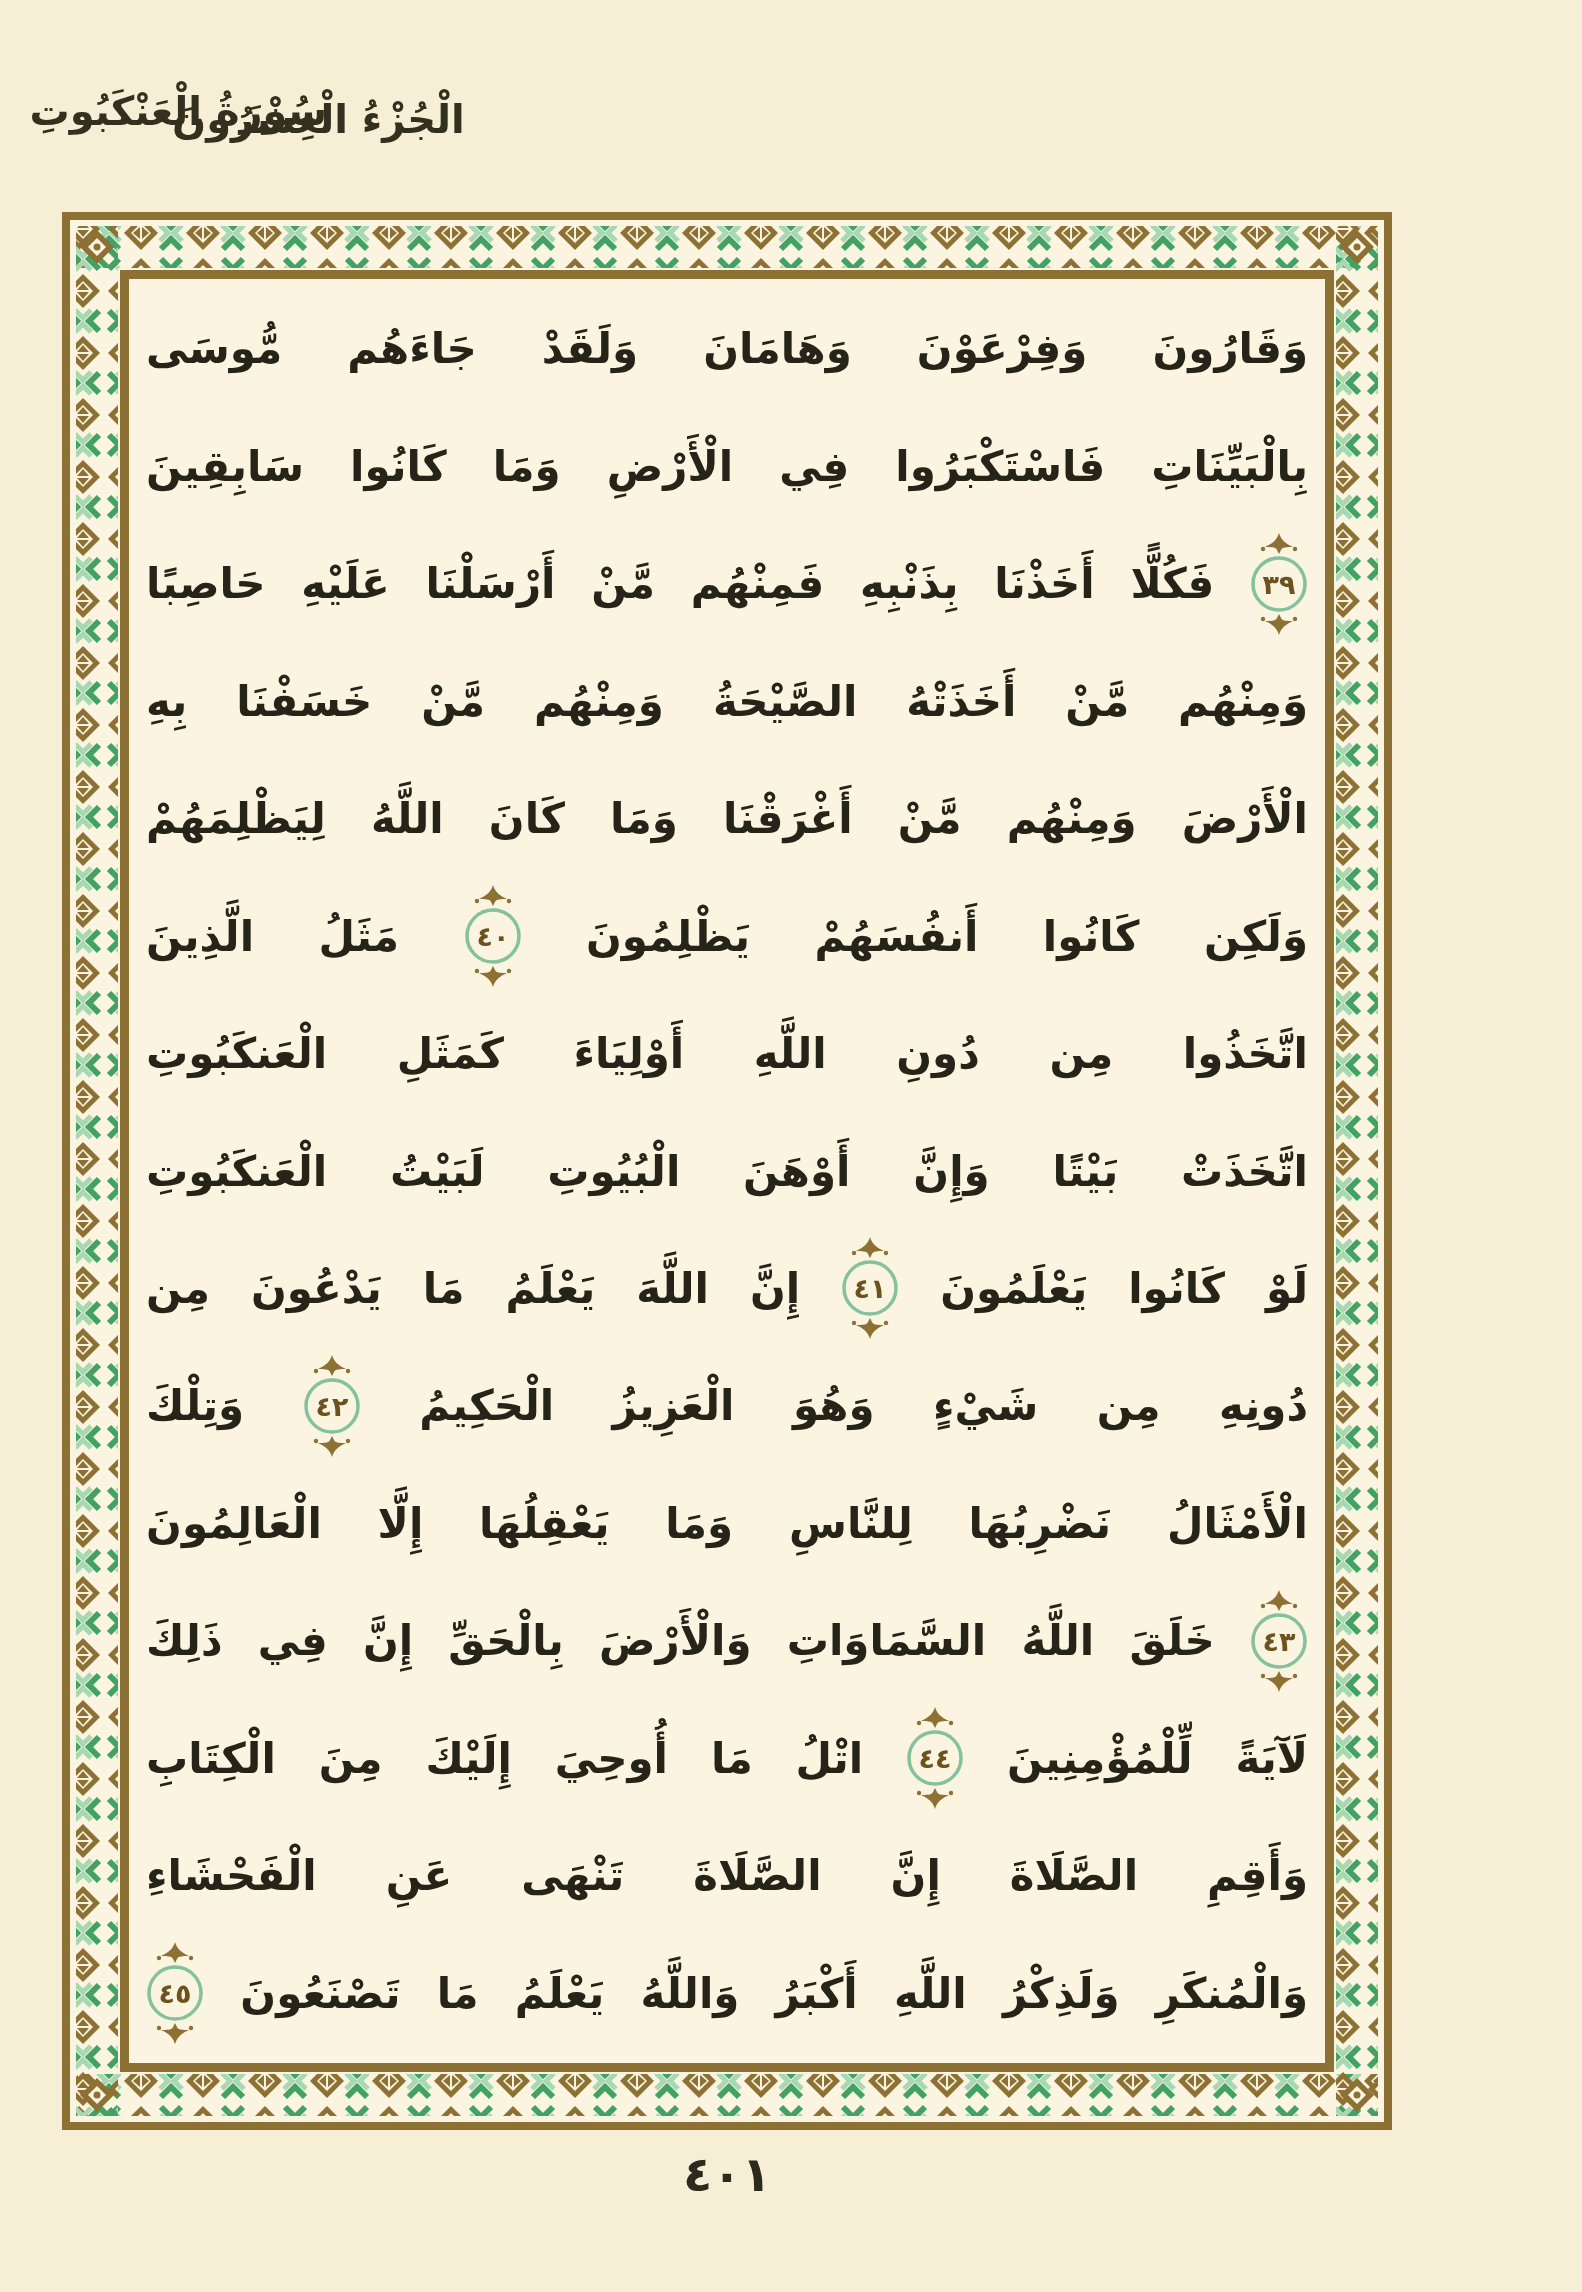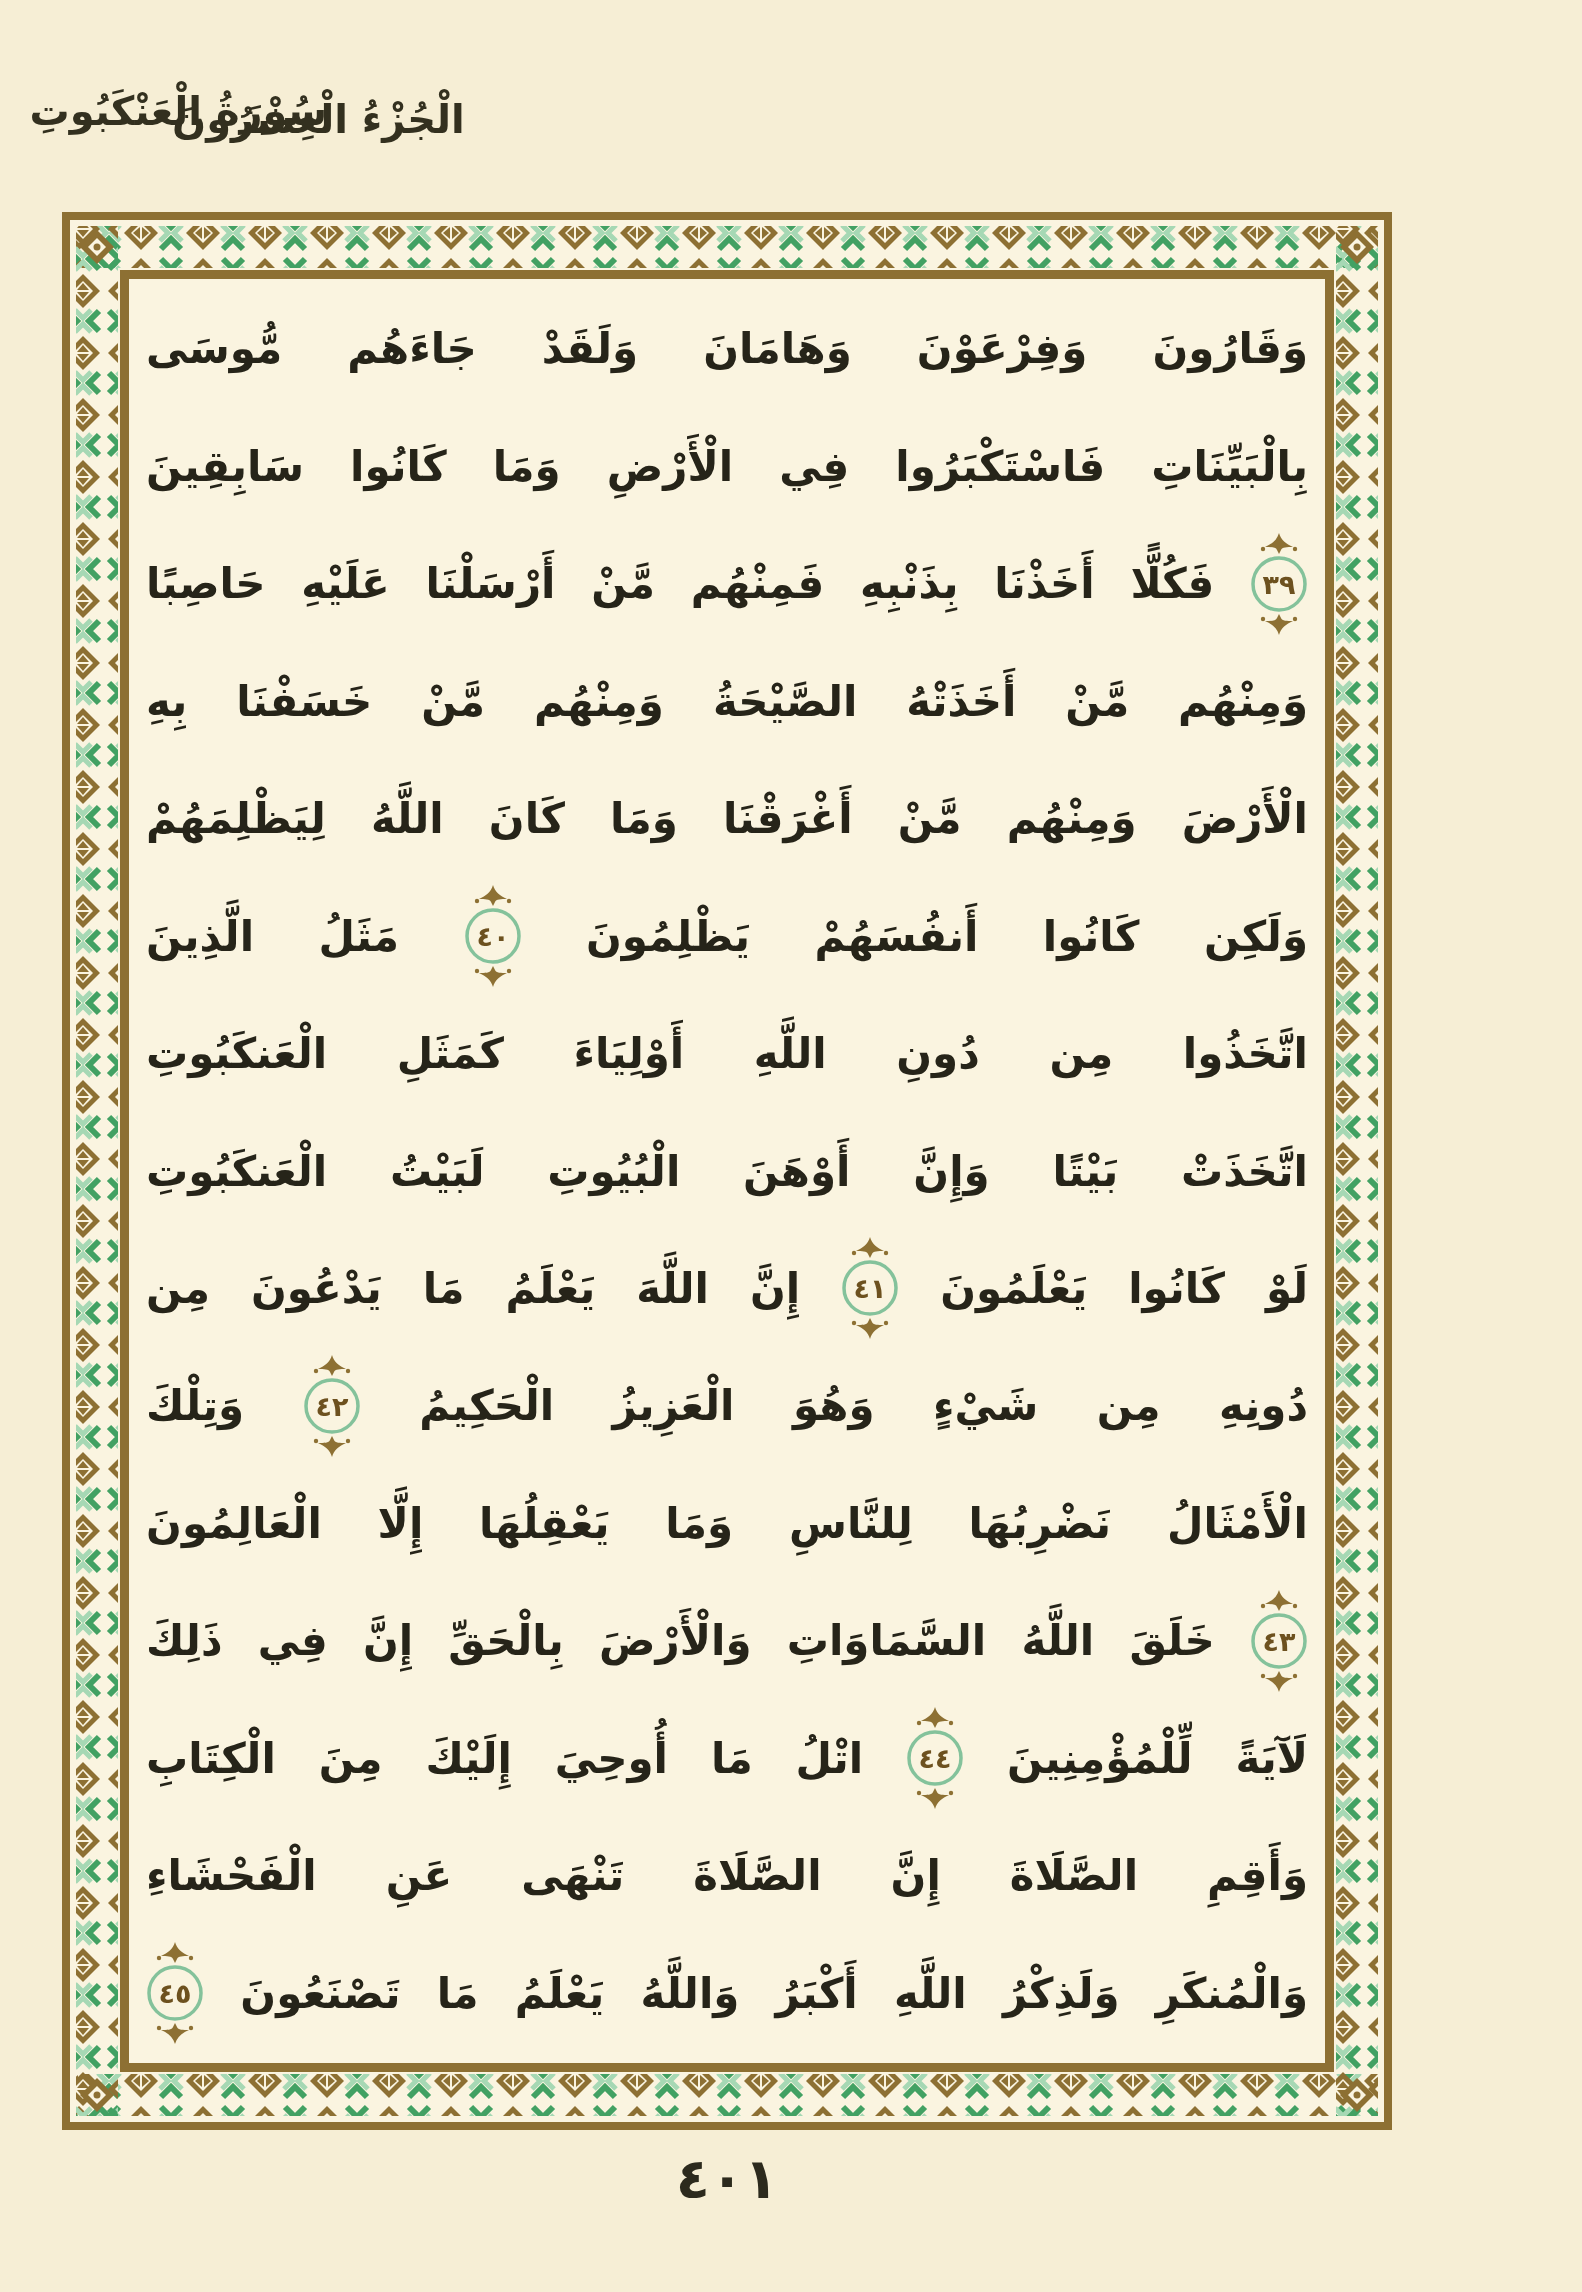--- a/index.html
+++ b/index.html
@@ -62,21 +62,21 @@
   .ayah-marker svg{ display:block; }
   .pal{ fill:var(--gold); }
   .ring{ fill:none; stroke:var(--ring); stroke-width:3.5px; }
   .anum{ fill:var(--num); font-family:"DejaVu Sans",sans-serif; font-weight:bold; font-size:27px; }
 
   .page-number{
     position:absolute;
     left:62px; top:2146px;
     width:1330px;
     text-align:center;
-    font-size:56px;
+    font-size:48px;
     font-weight:bold;
     color:#2c2a1d;
   }
 </style>
 </head>
 <body>
 
 <div class="corner-header surah-title">سُورَةُ الْعَنْكَبُوتِ</div>
 <div class="corner-header juz-title">الْجُزْءُ الْعِشْرُونَ</div>
 

